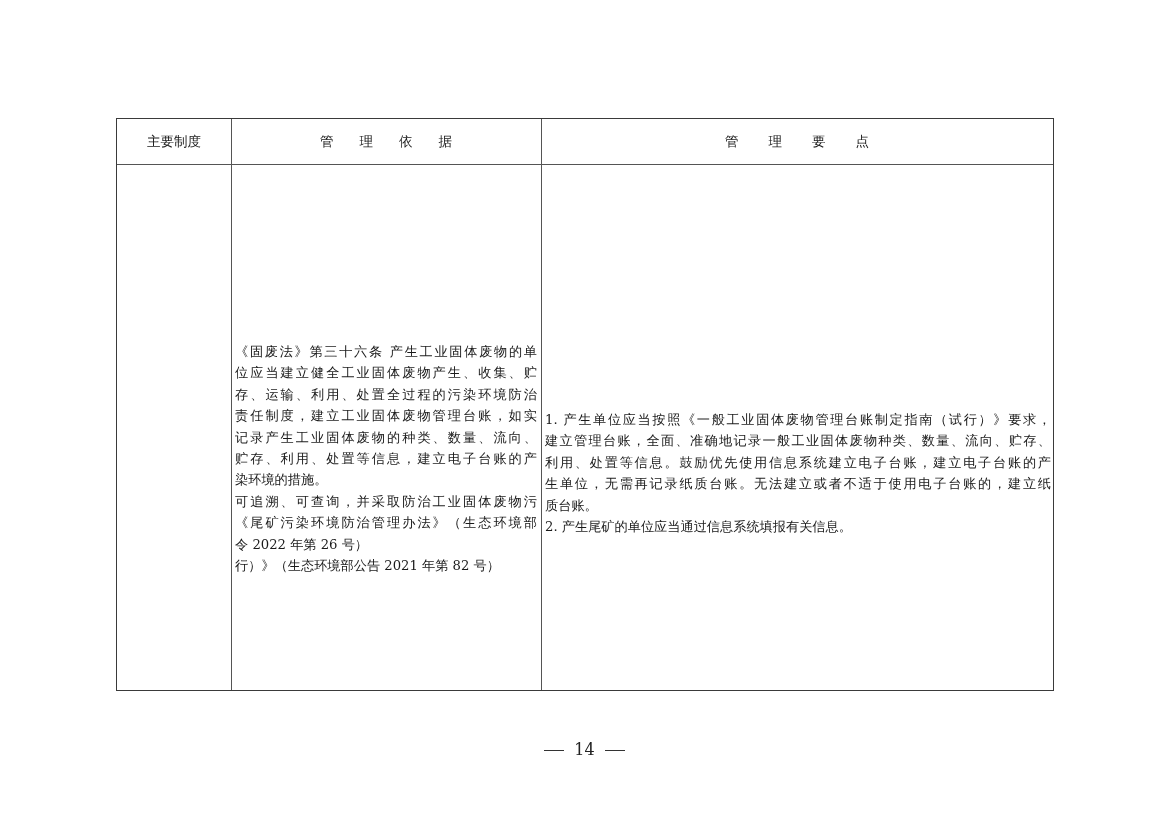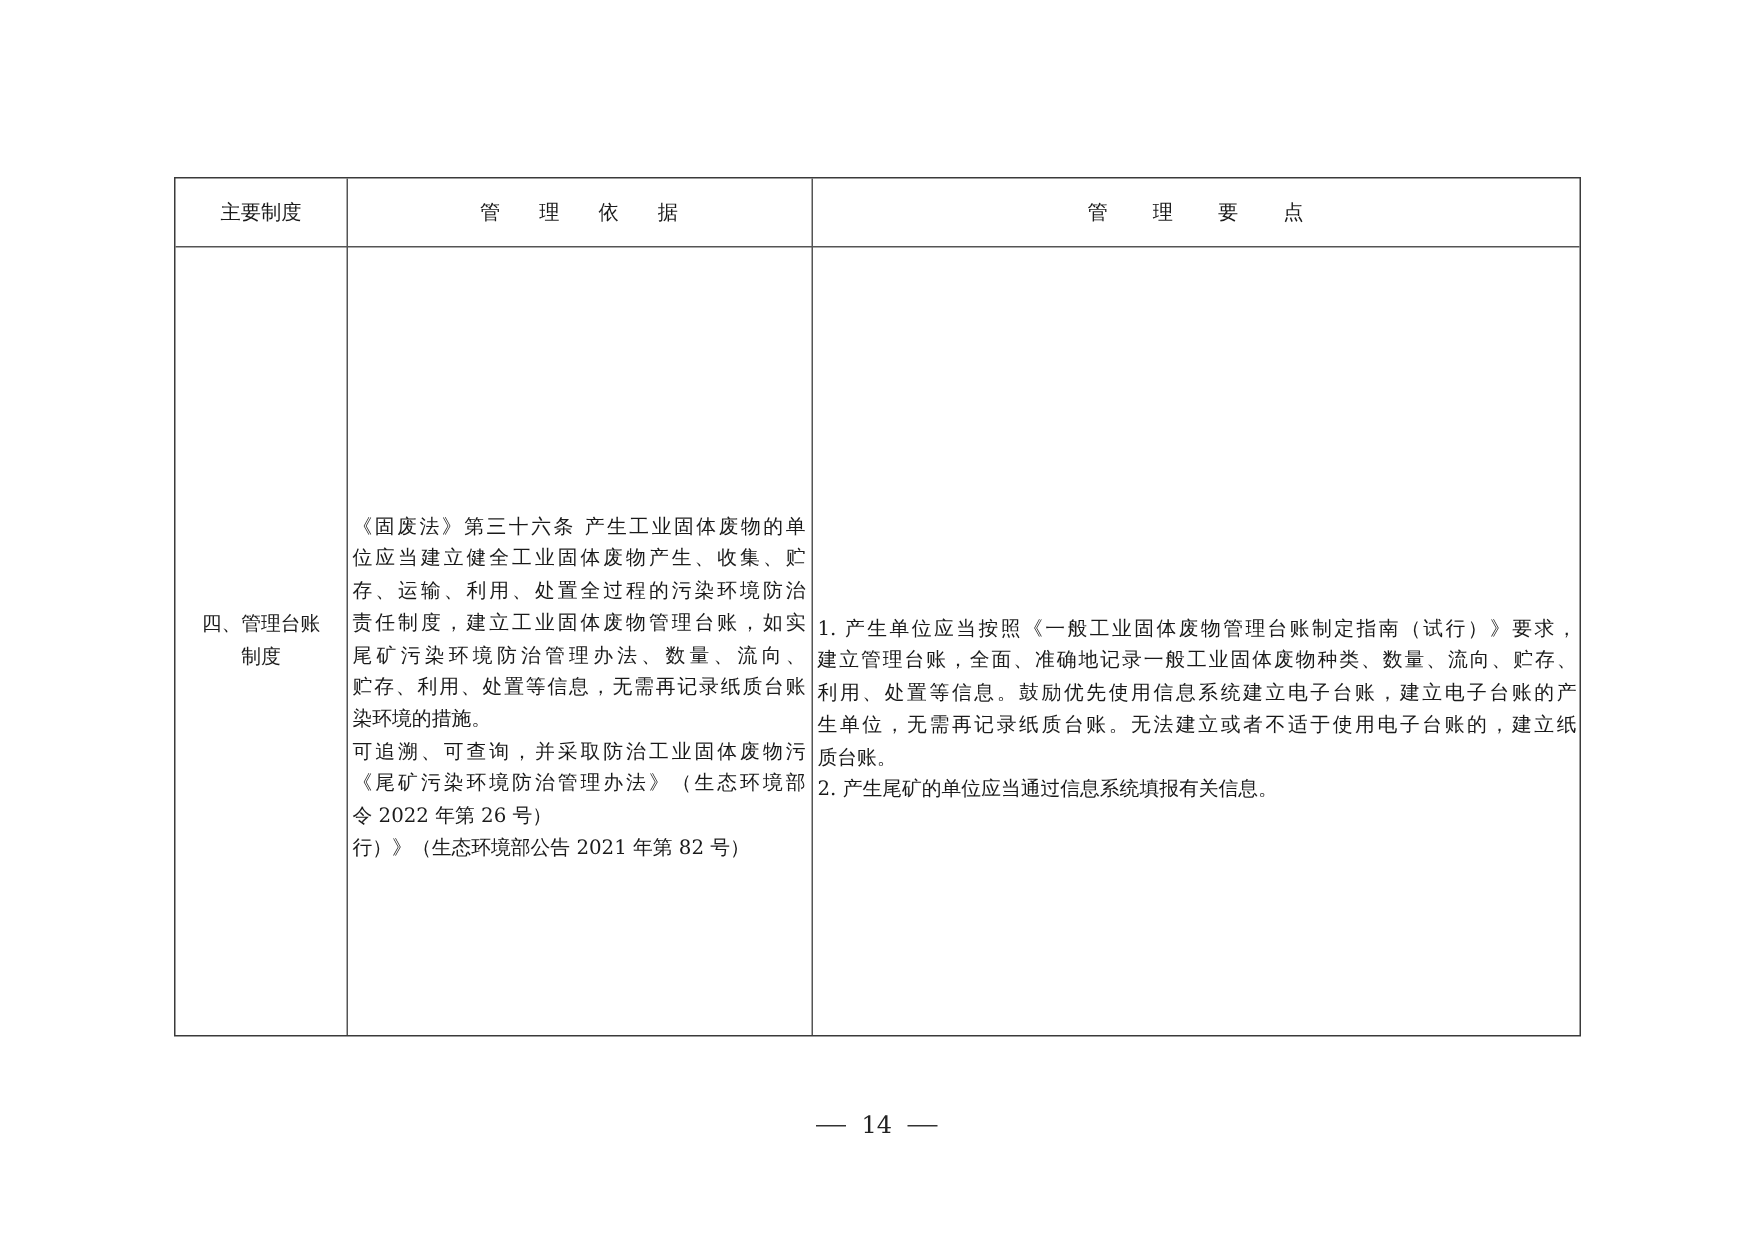--- a/index.html
+++ b/index.html
@@ -132,35 +132,29 @@
 
   <div class="table">
     <div class="vline v1"></div>
     <div class="vline v2"></div>
     <div class="hline"></div>
 
     <div class="hcell c1">主要制度</div>
     <div class="hcell c2">管理依据</div>
     <div class="hcell c3">管理要点</div>
 
-    <div class="bcell c1">
-      <div class="label">
-        <span style="display:block">四、管理台账</span>
-        <span style="display:block">制度</span>
-      </div>
-    </div>
 
     <div class="bcell c2">
       <div class="para" style="top: 176px;">
         <span class="line">《固废法》第三十六条 产生工业固体废物的单</span>
         <span class="line">位应当建立健全工业固体废物产生、收集、贮</span>
         <span class="line">存、运输、利用、处置全过程的污染环境防治</span>
         <span class="line">责任制度，建立工业固体废物管理台账，如实</span>
-        <span class="line">尾矿污染环境防治管理办法、数量、流向、</span>
-        <span class="line">贮存、利用、处置等信息，无需再记录纸质台账</span>
+        <span class="line">记录产生工业固体废物的种类、数量、流向、</span>
+        <span class="line">贮存、利用、处置等信息，建立电子台账的产</span>
         <span class="line last">染环境的措施。</span>
         <span class="line">可追溯、可查询，并采取防治工业固体废物污</span>
         <span class="line">《尾矿污染环境防治管理办法》（生态环境部</span>
         <span class="line last">令 2022 年第 26 号）</span>
         <span class="line last">行）》（生态环境部公告 2021 年第 82 号）</span>
       </div>
     </div>
 
     <div class="bcell c3">
       <div class="para" style="top: 244px;">

